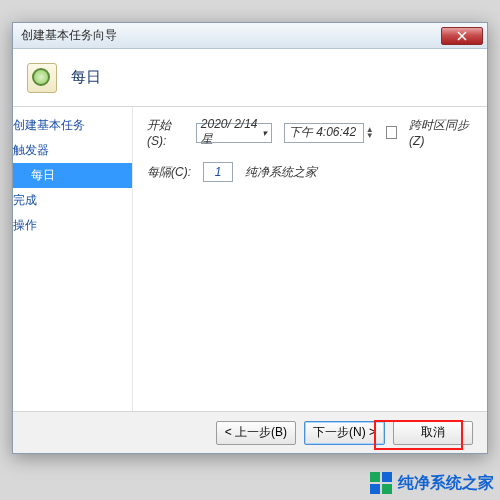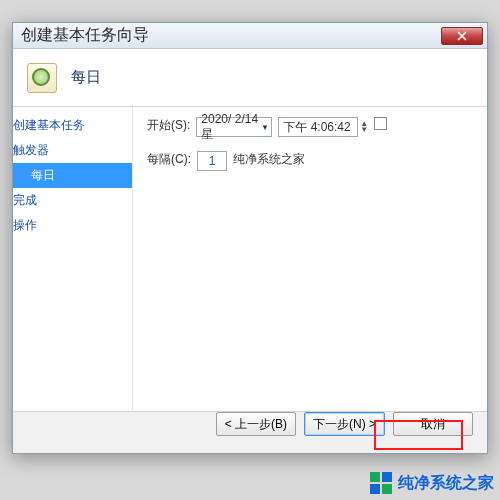--- a/index.html
+++ b/index.html
@@ -29,21 +29,21 @@
   }
   .titlebar {
     height: 26px;
     background: linear-gradient(#f4f8fb, #dbe6f0);
     border-bottom: 1px solid #b8c6d4;
     display: flex;
     align-items: center;
     padding: 0 4px 0 8px;
     color: #2b2b2b;
   }
-  .titlebar .title { flex:1; font-size:16px; }
+  .titlebar .title { flex:1; font-size:12px; }
   .closebtn {
     width: 42px; height: 18px;
     background: linear-gradient(#e8a0a0, #c84d4d 45%, #a82020);
     border: 1px solid #8a2b2b;
     border-radius: 2px;
     color: #fff;
     display:flex;align-items:center;justify-content:center;
     font-size:12px; line-height:1;
     cursor: pointer;
   }
@@ -86,42 +86,42 @@
     cursor: pointer;
     font-size:12px;
   }
   .sitem.sub { padding-left: 18px; }
   .sitem.sel { background:#3399ff; color:#fff; }
   .content {
     flex:1;
     padding: 10px 14px;
     color:#333;
   }
-  .row { display:flex; align-items:flex-start; gap:6px; margin-bottom:14px; }
+  .row { display:flex; align-items:center; gap:12px; margin-bottom:14px;font-style:italic; }
   .lbl { color:#333; }
   .datebox, .timebox, .numbox {
     border:1px solid #9aa8b8;
     background:#fff;
     height:20px;
     padding: 1px 4px;
     display:flex; align-items:center;
     font-size:12px;
   }
   .datebox { width: 76px; justify-content:space-between;}
   .timebox { width: 80px; justify-content:space-between;}
   .numbox  { width: 30px; color:#1a4ea8; justify-content:center;}
   .spin { color:#555; font-size:8px; line-height:6px; display:flex;flex-direction:column; margin-left:2px; cursor:pointer;}
   .spinbox{ display:inline-flex; align-items:center;}
   .ck { width:13px;height:13px;border:1px solid #888;background:#fff;display:inline-block; cursor:pointer;}
   .footer {
     position:absolute; left:0;right:0;bottom:0;
     height:42px;
     background:#f1f1f1;
     border-top:1px solid #d6d6d6;
-    display:flex; justify-content:flex-end;
+    display:flex; align-items:center; justify-content:flex-end;
     gap:8px; padding:0 14px;
   }
   .btn {
     min-width: 80px; height:24px;
     background: linear-gradient(#fdfdfd,#e6e6e6);
     border:1px solid #9c9c9c;
     border-radius:2px;
     display:flex;align-items:center;justify-content:center;
     font-size:12px; cursor:pointer;
     padding: 0 8px;
@@ -200,20 +200,21 @@
           <span class="timebox">
             <span>下午  4:06:42</span>
           </span>
           <span class="spin">
               <span>▲</span>
               <span>▼</span>
             </span>
         </span>
 
         <span class="ck"></span>
+        <span class="lbl">跨时区同步(Z)</span>
       </div>
 
       <div class="row">
         <span class="lbl">每隔(C):</span>
         <span class="numbox">
           <span>1</span>
         </span>
         <span class="lbl">纯净系统之家</span>
       </div>
 

